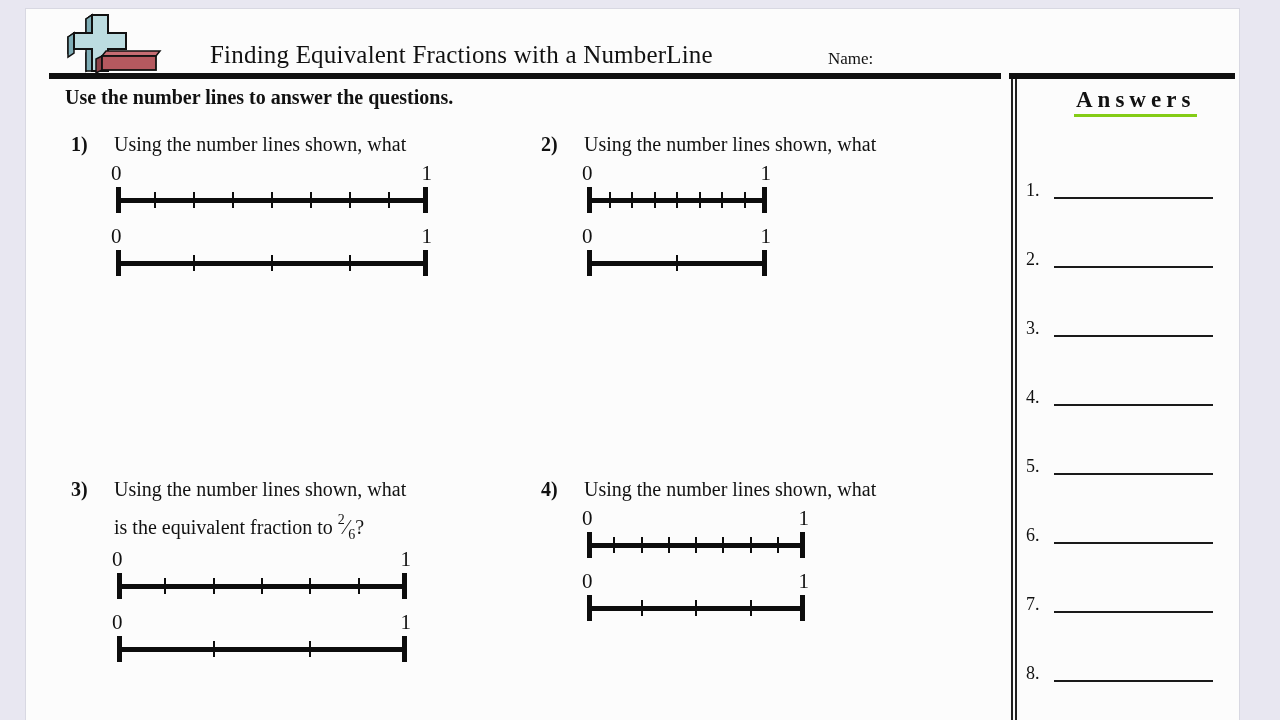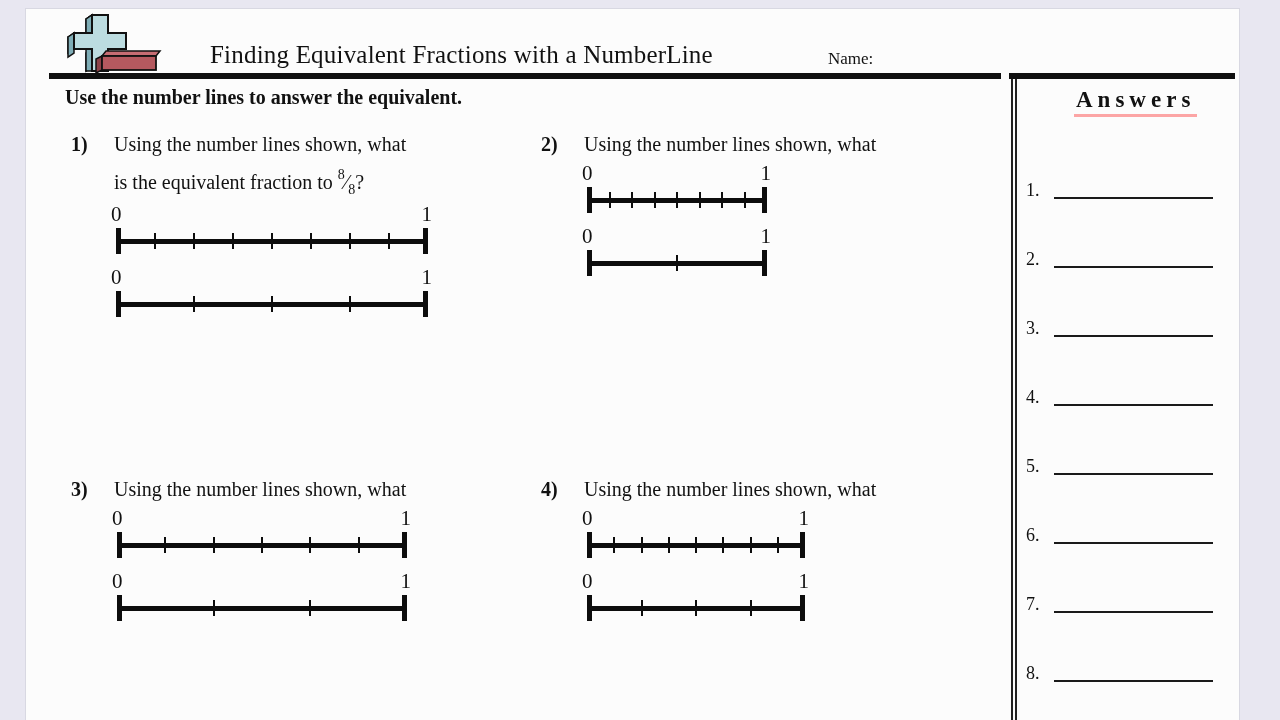--- a/index.html
+++ b/index.html
@@ -16,21 +16,21 @@
   .title { position:absolute; left:178px; top:32px; font-size:25px; letter-spacing:.2px;margin-left:6px; }
   .name-label { position:absolute; left:802px; top:40px; font-size:17px; }
   .rule-main { position:absolute; left:23px; top:64px; width:952px; height:6px; background:#101010; }
   .rule-answers { position:absolute; left:983px; top:64px; width:226px; height:6px; background:#101010; }
   .instructions { position:absolute; left:39px; top:77px; font-size:20px; font-weight:bold; }
 
   
   .separator { position:absolute; left:985px; top:70px; width:6px; height:642px;
                border-left:2px solid #222; border-right:2px solid #222; }
   .answers-title { position:absolute; left:1048px; top:78px; font-size:23px; font-weight:bold;
-                   letter-spacing:5px; border-bottom:3px solid #fca5a5; padding:0 2px 1px 2px; }
+                   letter-spacing:5px; border-bottom:3px solid #84cc16; padding:0 2px 1px 2px; }
   .answers-list { position:absolute; left:1000px; top:150px; display:flex; flex-direction:column; }
   .answer-row { display:flex; align-items:flex-end; height:40px; margin-bottom:29px; }
   .answer-num { font-size:18px; position:relative; top:2px; }
   .answer-line { width:159px; height:26px; margin-left:14px; border-bottom:2px solid #1a1a1a; }
 
   
   .question { position:absolute; width:440px; }
   .q1 { left:45px;  top:116px; }
   .q2 { left:515px; top:116px; }
   .q3 { left:45px;  top:461px; }
@@ -75,28 +75,27 @@
 
       <polygon points="46,45 50,40 104,40 100,45" fill="#c66d73" stroke="#111" stroke-width="1.5"></polygon>
       <polygon points="46,45 46,59 40,62 40,48" fill="#8d4248" stroke="#111" stroke-width="1.5"></polygon>
       <rect x="46" y="45" width="54" height="14" fill="#b5595f" stroke="#111" stroke-width="1.8"></rect>
     </svg>
   </div>
   <span class="title">Finding Equivalent Fractions with a NumberLine</span>
   <span class="name-label">Name:</span>
   <div class="rule-main"></div>
   <div class="rule-answers"></div>
-  <div class="instructions">Use the number lines to answer the equivalent.</div>
+  <div class="instructions">Use the number lines to answer the questions.</div>
 
   <div class="question q1">
     <div class="qrow">
       <span class="qnum">1)</span>
       <div class="qtext">
         <div>Using the number lines shown, what</div>
-        <div><span>is the equivalent fraction to </span><span class="frac"><span class="fr-num">8</span><span class="fr-slash">⁄</span><span class="fr-den">8</span></span><span>?</span></div>
       </div>
     </div>
     <div class="nl">
       <div class="nl-labels">
           <span class="nl-start">0</span>
           <span class="nl-end">1</span>
         </div>
       <div class="nl-track">
           <div class="nl-bar"></div>
           <div class="nl-endtick left"></div>
@@ -163,20 +162,21 @@
           <div class="tick" style="left: 50%;"></div>
         </div>
     </div>
   </div>
 
   <div class="question q3">
     <div class="qrow">
       <span class="qnum">3)</span>
       <div class="qtext">
         <div>Using the number lines shown, what</div>
+        <div><span>is the equivalent fraction to </span><span class="frac"><span class="fr-num">2</span><span class="fr-slash">⁄</span><span class="fr-den">6</span></span><span>?</span></div>
       </div>
     </div>
     <div class="nl">
       <div class="nl-labels">
           <span class="nl-start">0</span>
           <span class="nl-end">1</span>
         </div>
       <div class="nl-track">
           <div class="nl-bar"></div>
           <div class="nl-endtick left"></div>

